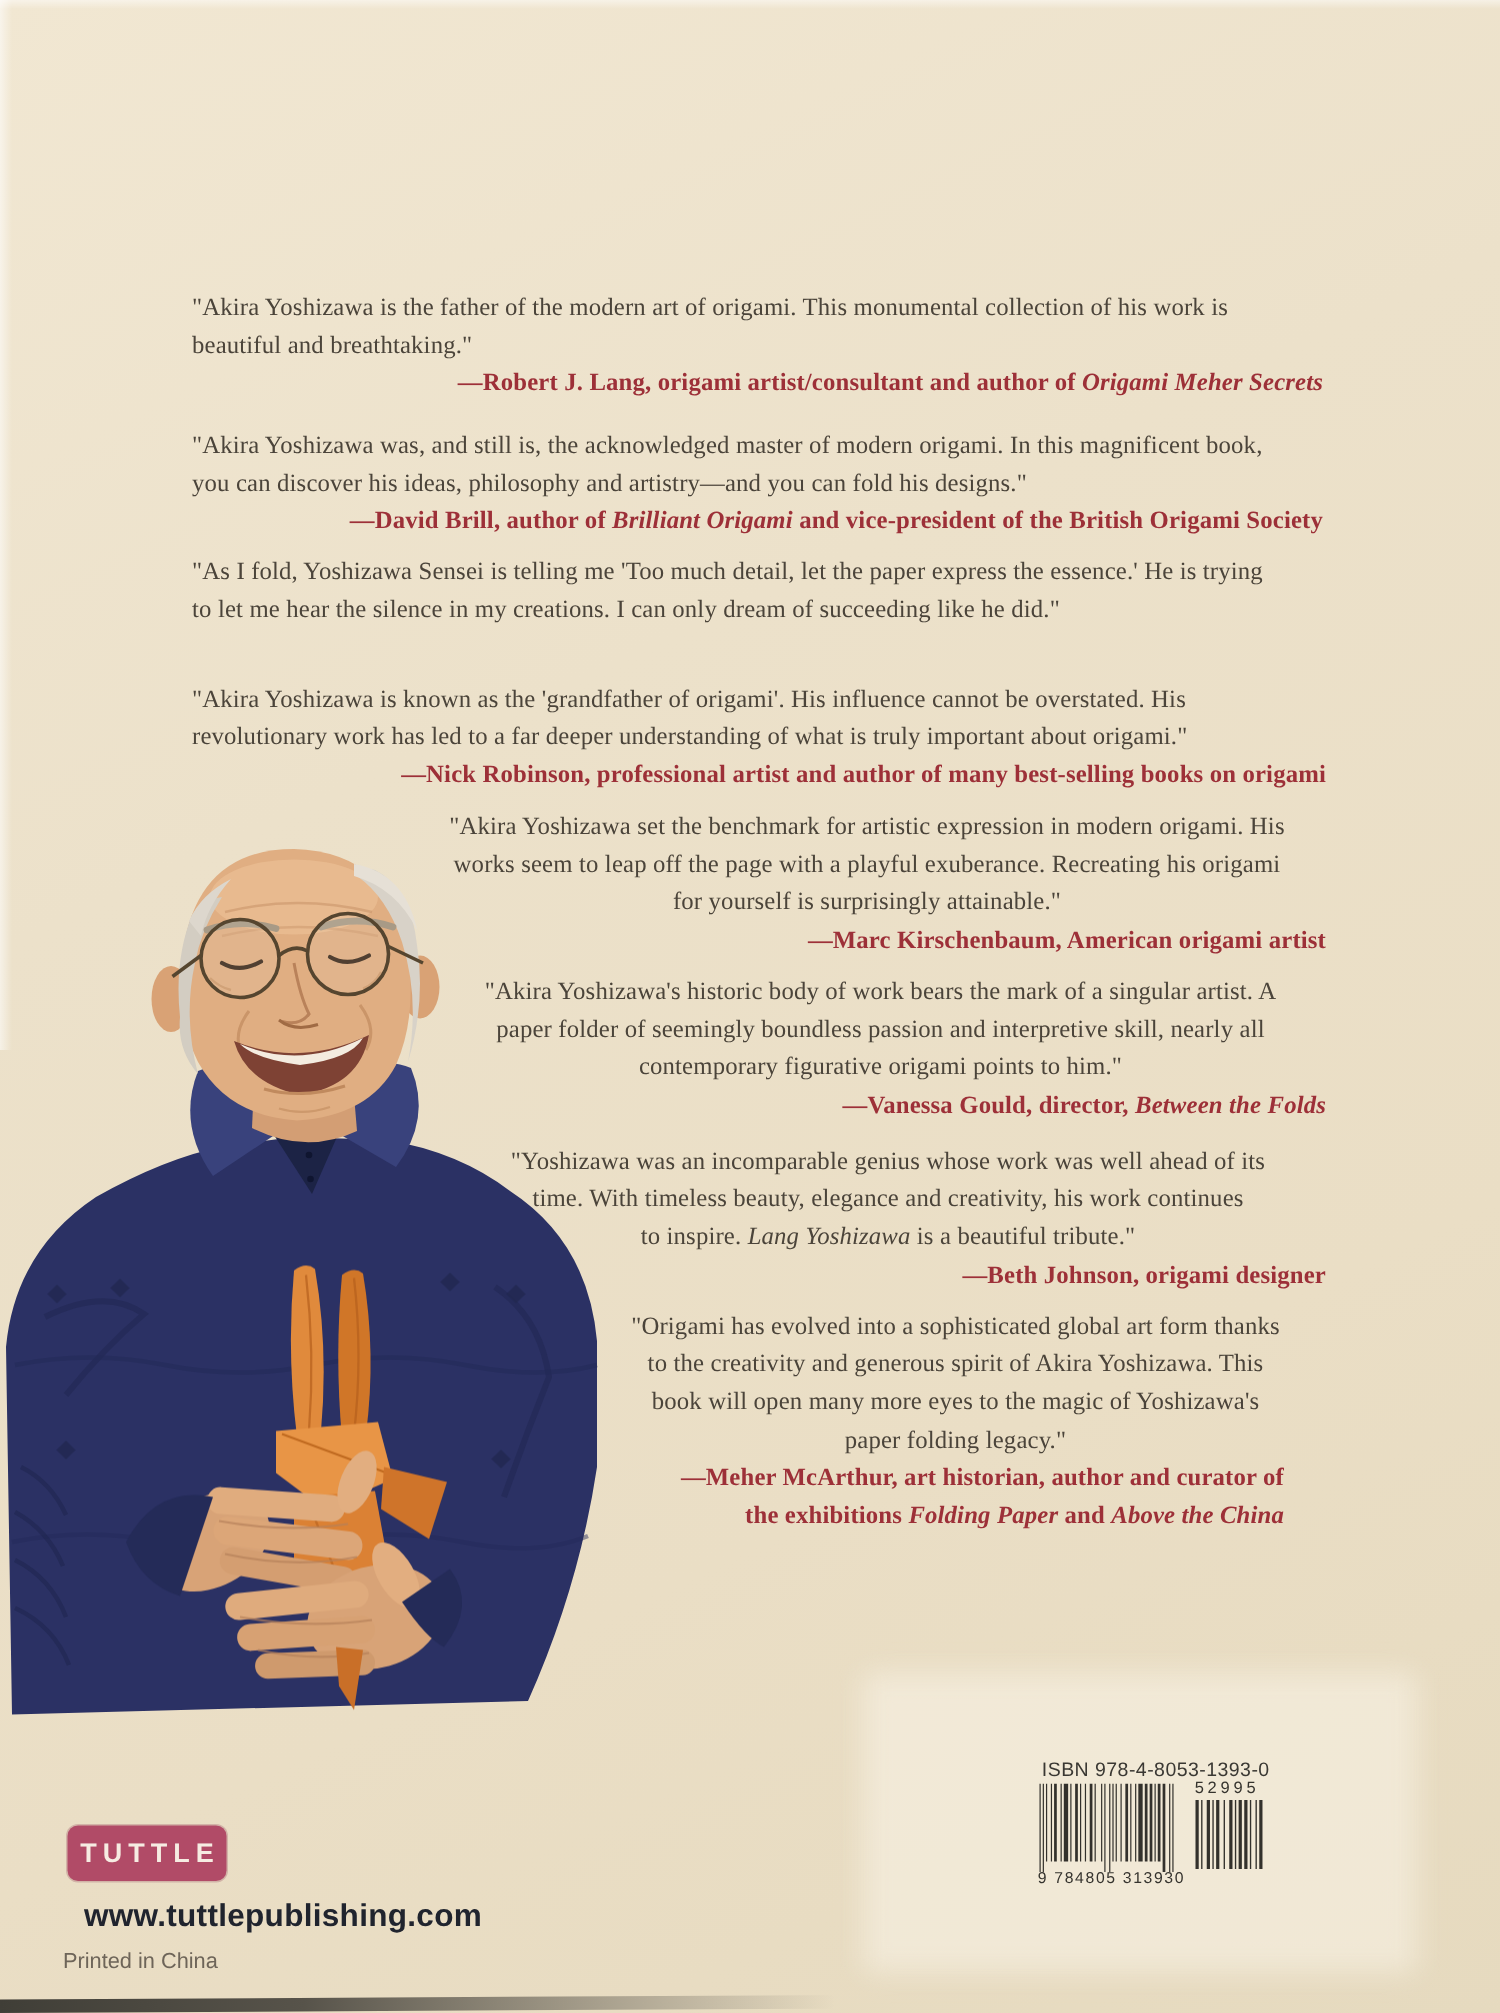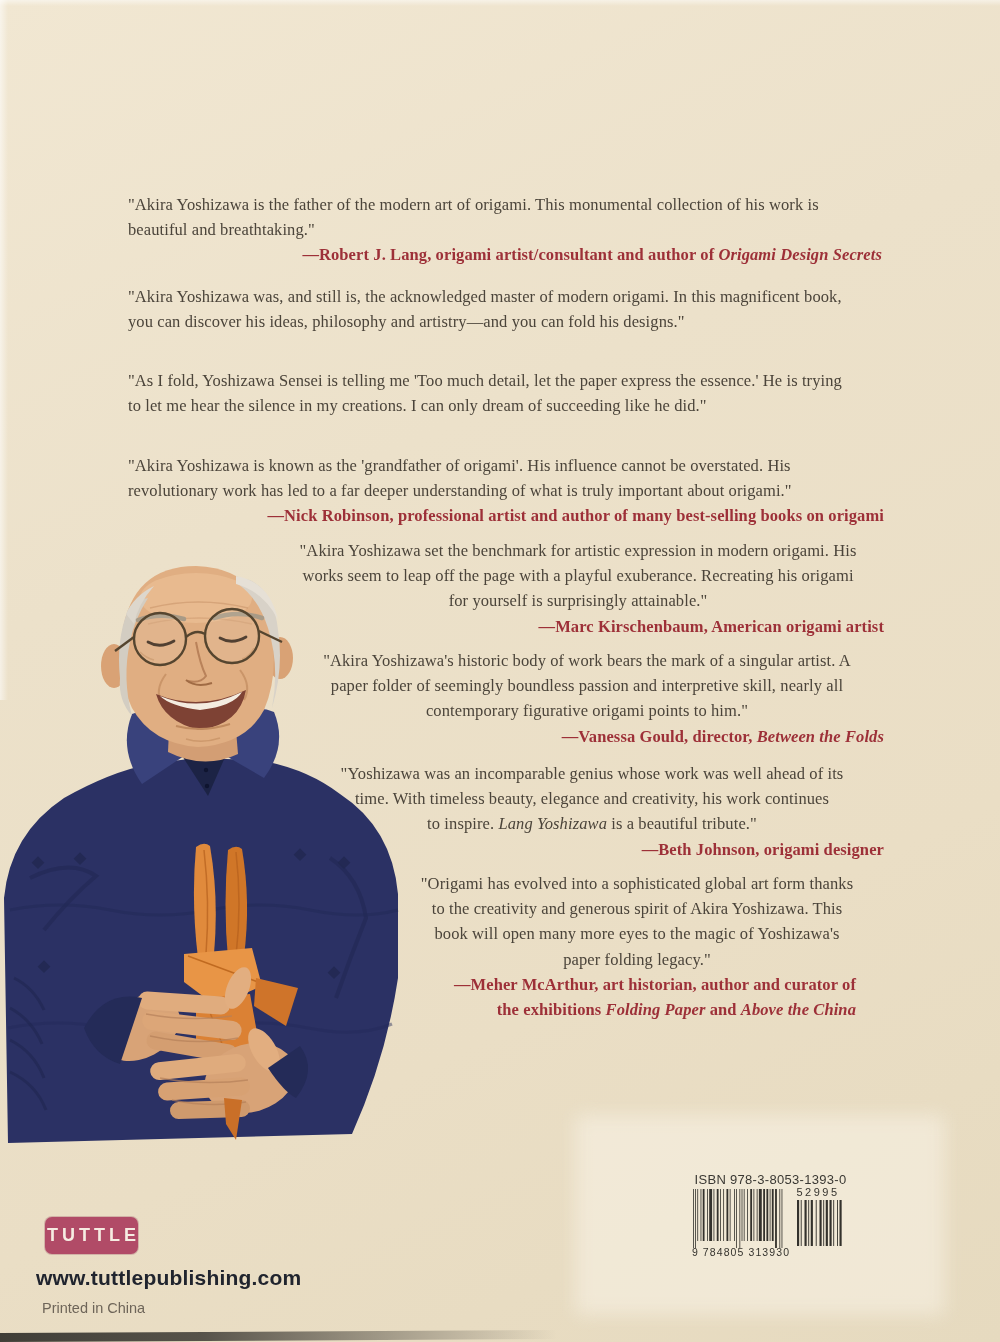--- a/index.html
+++ b/index.html
@@ -30,49 +30,50 @@
     background:rgba(252,248,239,.45);filter:blur(9px);border-radius:6px;}
   .barcode{position:absolute;left:688px;top:1172px;width:165px;height:92px;}
   .isbn-label{position:absolute;left:0;top:0;width:165px;text-align:center;
     font-family:"Liberation Sans","DejaVu Sans",sans-serif;font-size:13px;color:#3a3833;letter-spacing:.3px;}
   .ean-main{position:absolute;left:4px;top:17px;width:100px;height:66px;}
   .ean-digits{position:absolute;left:0;top:74px;width:106px;text-align:center;
     font-family:"Liberation Sans","DejaVu Sans",sans-serif;font-size:10.5px;color:#35332e;letter-spacing:1.1px;}
   .addon-digits{position:absolute;left:104px;top:14px;width:52px;text-align:center;
     font-family:"Liberation Sans","DejaVu Sans",sans-serif;font-size:11px;color:#35332e;letter-spacing:2.5px;}
   .ean-addon{position:absolute;left:108px;top:28px;width:50px;height:50px;}
-  .tuttle-logo{position:absolute;left:45px;top:1217px;width:93px;height:37px;background:#b14b67;
+  .tuttle-logo{position:absolute;left:45px;top:1217px;width:106px;height:37px;background:#b14b67;
     border-radius:7px;display:flex;align-items:center;justify-content:center;
     box-shadow:0 0 0 1px rgba(140,50,80,.25);}
   .tuttle-logo span{font-family:"Liberation Sans","DejaVu Sans",sans-serif;font-weight:bold;
     font-size:18px;color:#f6ece2;letter-spacing:4px;padding-left:4px;}
-  .website{position:absolute;left:36px;top:1266px;font-family:"Liberation Sans","DejaVu Sans",sans-serif;
+  .website{position:absolute;left:56px;top:1266px;font-family:"Liberation Sans","DejaVu Sans",sans-serif;
     font-weight:bold;font-size:21px;color:#20242e;letter-spacing:.2px;}
   .printed{position:absolute;left:42px;top:1300px;font-family:"Liberation Sans","DejaVu Sans",sans-serif;
     font-size:14.5px;color:#6e6559;}
   .book-edge{position:absolute;left:0;bottom:0;width:580px;height:9px;
     background:linear-gradient(to right,#403e37 0%,#57534a 35%,rgba(87,83,74,0) 96%);
     border-radius:0 8px 0 0;transform:rotate(-.3deg);transform-origin:left bottom;}
 </style>
 </head>
 <body>
 
 <div id="page">
   <div class="edge-top"></div>
   <div class="edge-left"></div>
 
   <section>
     <article class="quote q1">
       <p class="q-body"><span>"Akira Yoshizawa is the father of the modern art of origami. This monumental collection of his work is
 beautiful and breathtaking."</span></p>
-      <p class="q-attr"><span>—Robert J. Lang, origami artist/consultant and author of </span><i>Origami Design Secrets</i></p>
+      <p class="q-attr"><span>—Robert J. Lang, origami artist/consultant and author of </span><i>Origami Meher Secrets</i></p>
     </article>
     <article class="quote q2">
       <p class="q-body"><span>"Akira Yoshizawa was, and still is, the acknowledged master of modern origami. In this magnificent book,
 you can discover his ideas, philosophy and artistry—and you can fold his designs."</span></p>
+      <p class="q-attr"><span>—David Brill, author of </span><i>Brilliant Origami</i><span> and vice-president of the British Origami Society</span></p>
     </article>
     <article class="quote q3">
       <p class="q-body"><span>"As I fold, Yoshizawa Sensei is telling me 'Too much detail, let the paper express the essence.' He is trying
 to let me hear the silence in my creations. I can only dream of succeeding like he did."</span></p>
     </article>
     <article class="quote q4">
       <p class="q-body"><span>"Akira Yoshizawa is known as the 'grandfather of origami'. His influence cannot be overstated. His
 revolutionary work has led to a far deeper understanding of what is truly important about origami."</span></p>
       <p class="q-attr"><span>—Nick Robinson, professional artist and author of many best-selling books on origami</span></p>
     </article>
@@ -207,21 +208,21 @@
       <path d="M224,540 L242,542 L236,582 L226,566 Z" fill="#c96f28"></path>
 
       <path d="M84,470 Q104,432 142,440 L120,506 Q94,498 84,470 Z" fill="#242b58"></path>
       <path d="M296,540 Q318,512 300,488 L268,510 Q284,534 296,540 Z" fill="#242b58"></path>
     </svg>
   </figure>
 
   <div class="light-patch"></div>
 
   <div class="barcode">
-    <div class="isbn-label">ISBN 978-3-8053-1393-0</div>
+    <div class="isbn-label">ISBN 978-4-8053-1393-0</div>
     <svg id="ean-main" class="ean-main" viewBox="0 0 100 66" preserveAspectRatio="none">
         <rect x="1.00" y="0" width="0.80" height="59" fill="#33312c"></rect>
         <rect x="3.16" y="0" width="0.80" height="59" fill="#33312c"></rect>
         <rect x="5.32" y="0" width="0.80" height="52" fill="#33312c"></rect>
         <rect x="8.56" y="0" width="0.80" height="52" fill="#33312c"></rect>
         <rect x="10.72" y="0" width="1.81" height="52" fill="#33312c"></rect>
         <rect x="15.04" y="0" width="0.80" height="52" fill="#33312c"></rect>
         <rect x="17.20" y="0" width="2.89" height="52" fill="#33312c"></rect>
         <rect x="21.52" y="0" width="0.80" height="52" fill="#33312c"></rect>
         <rect x="24.76" y="0" width="1.81" height="52" fill="#33312c"></rect>

